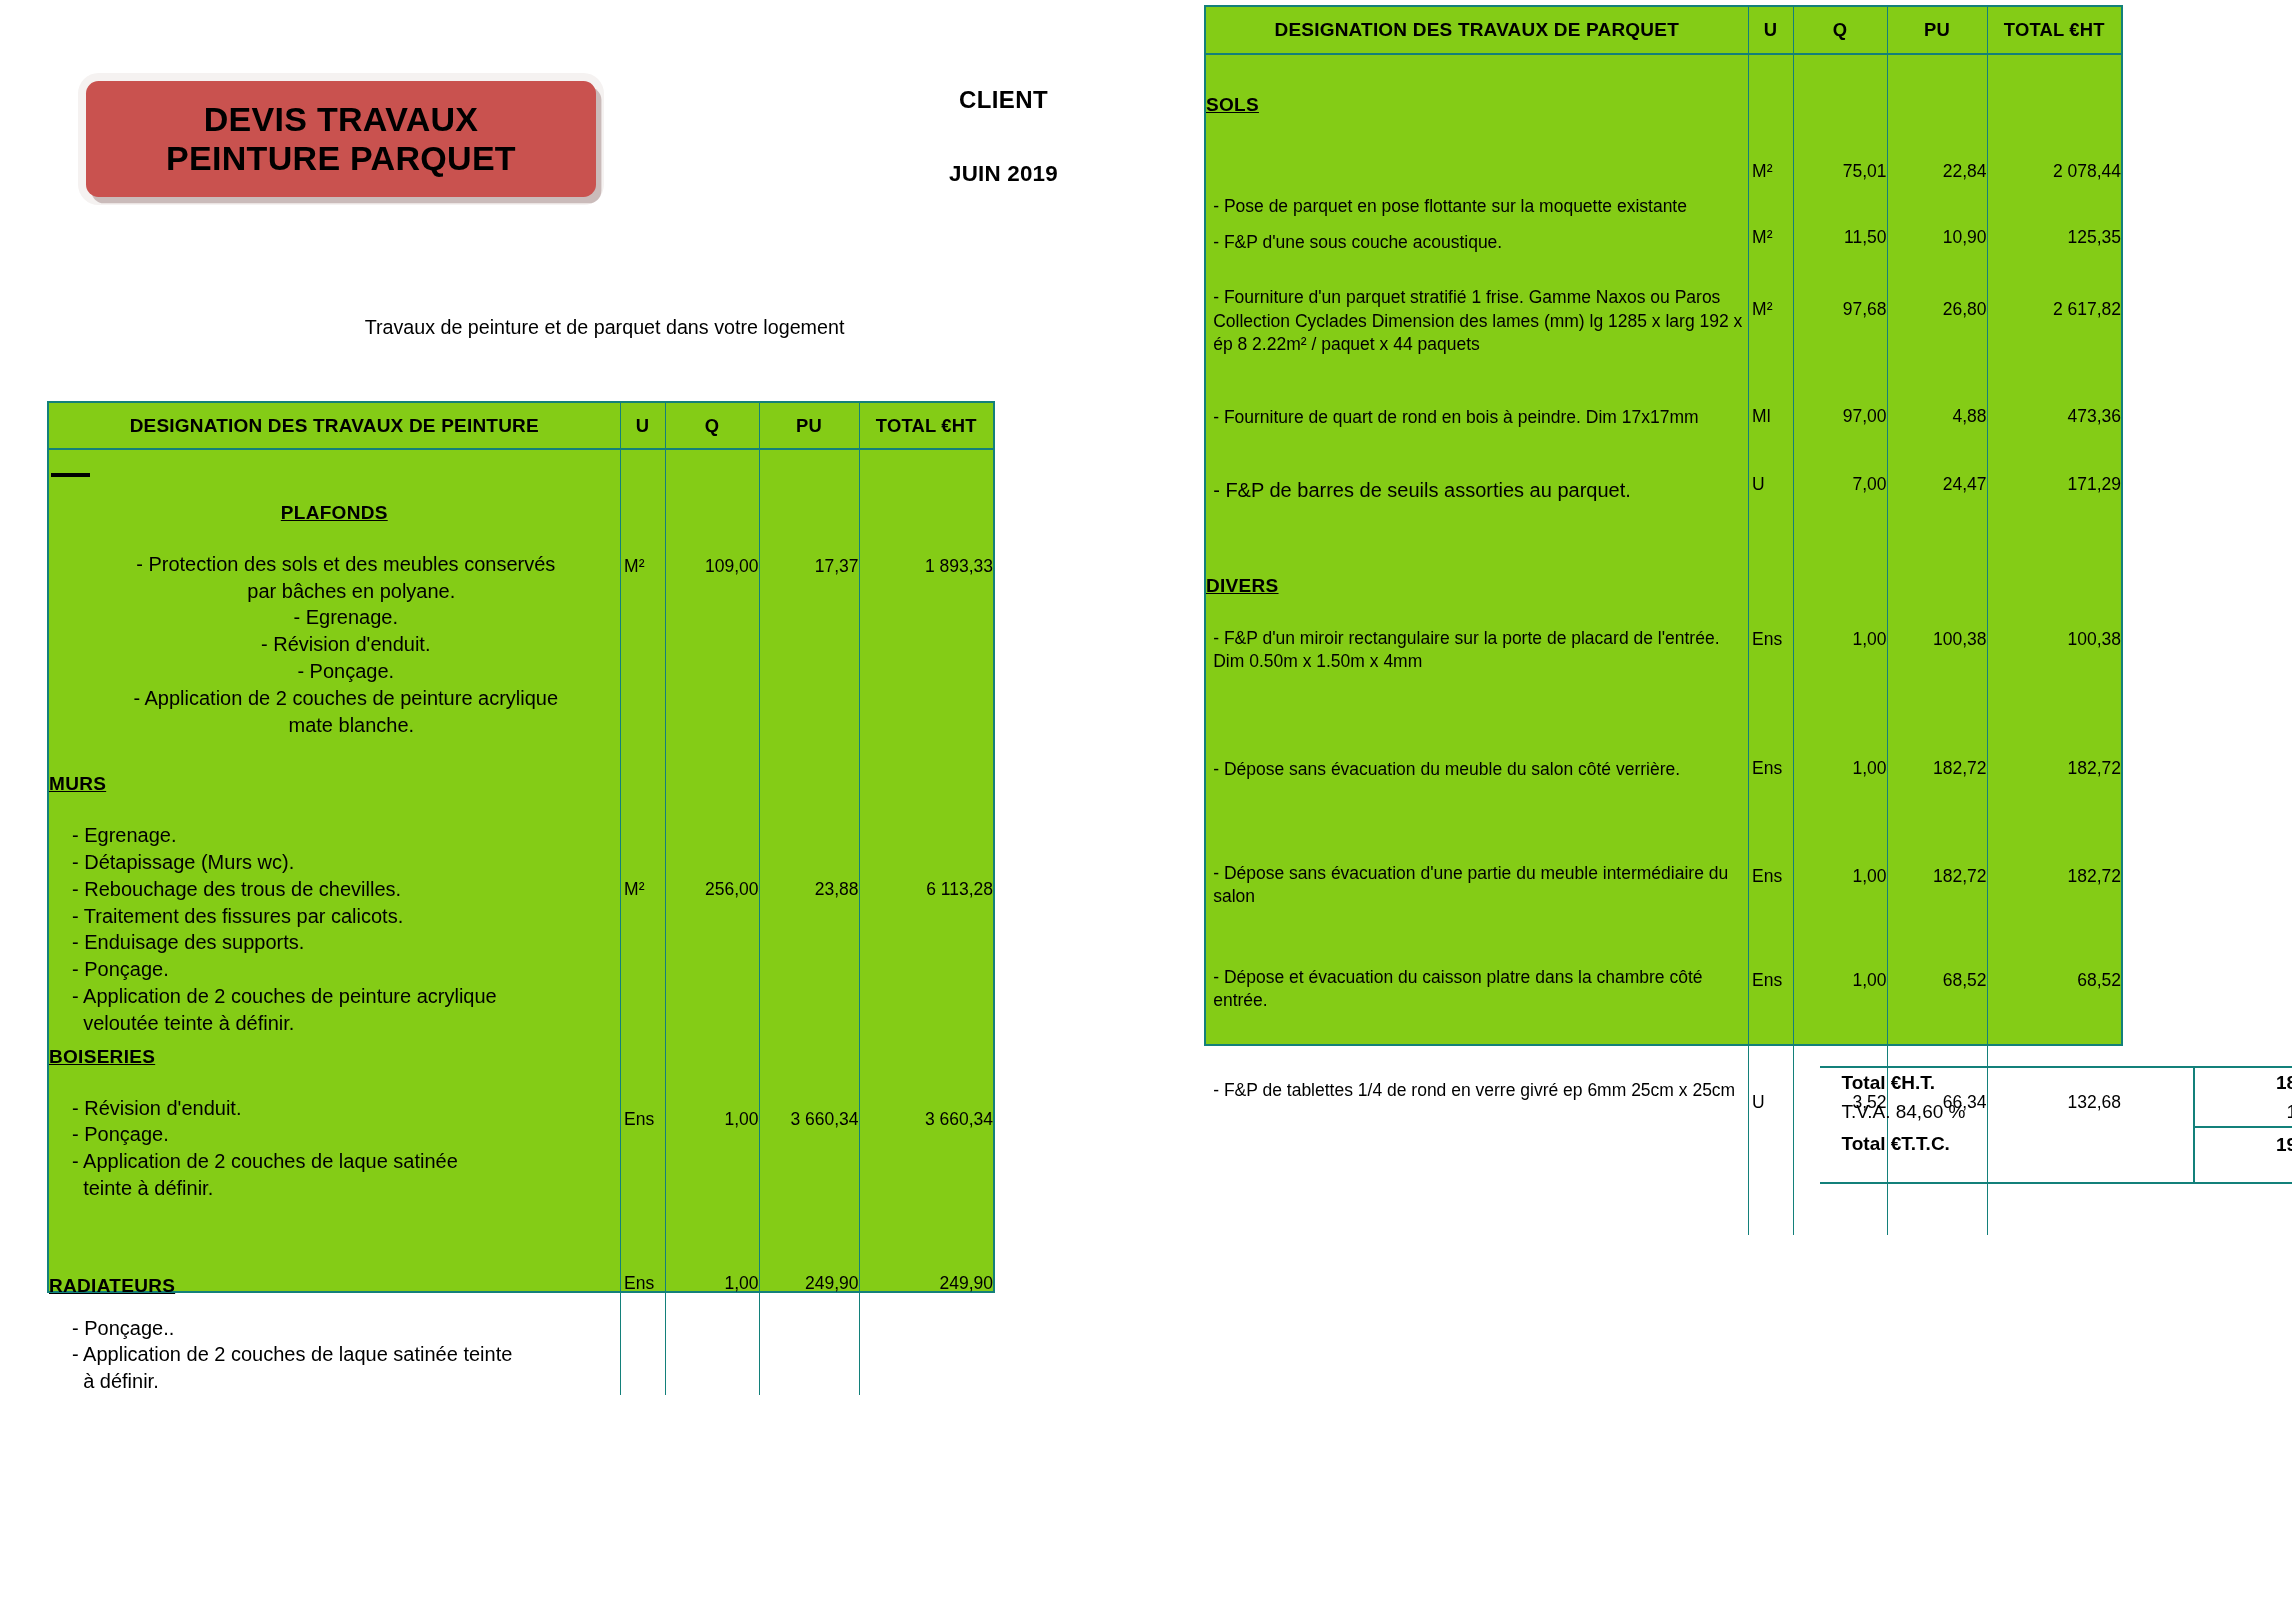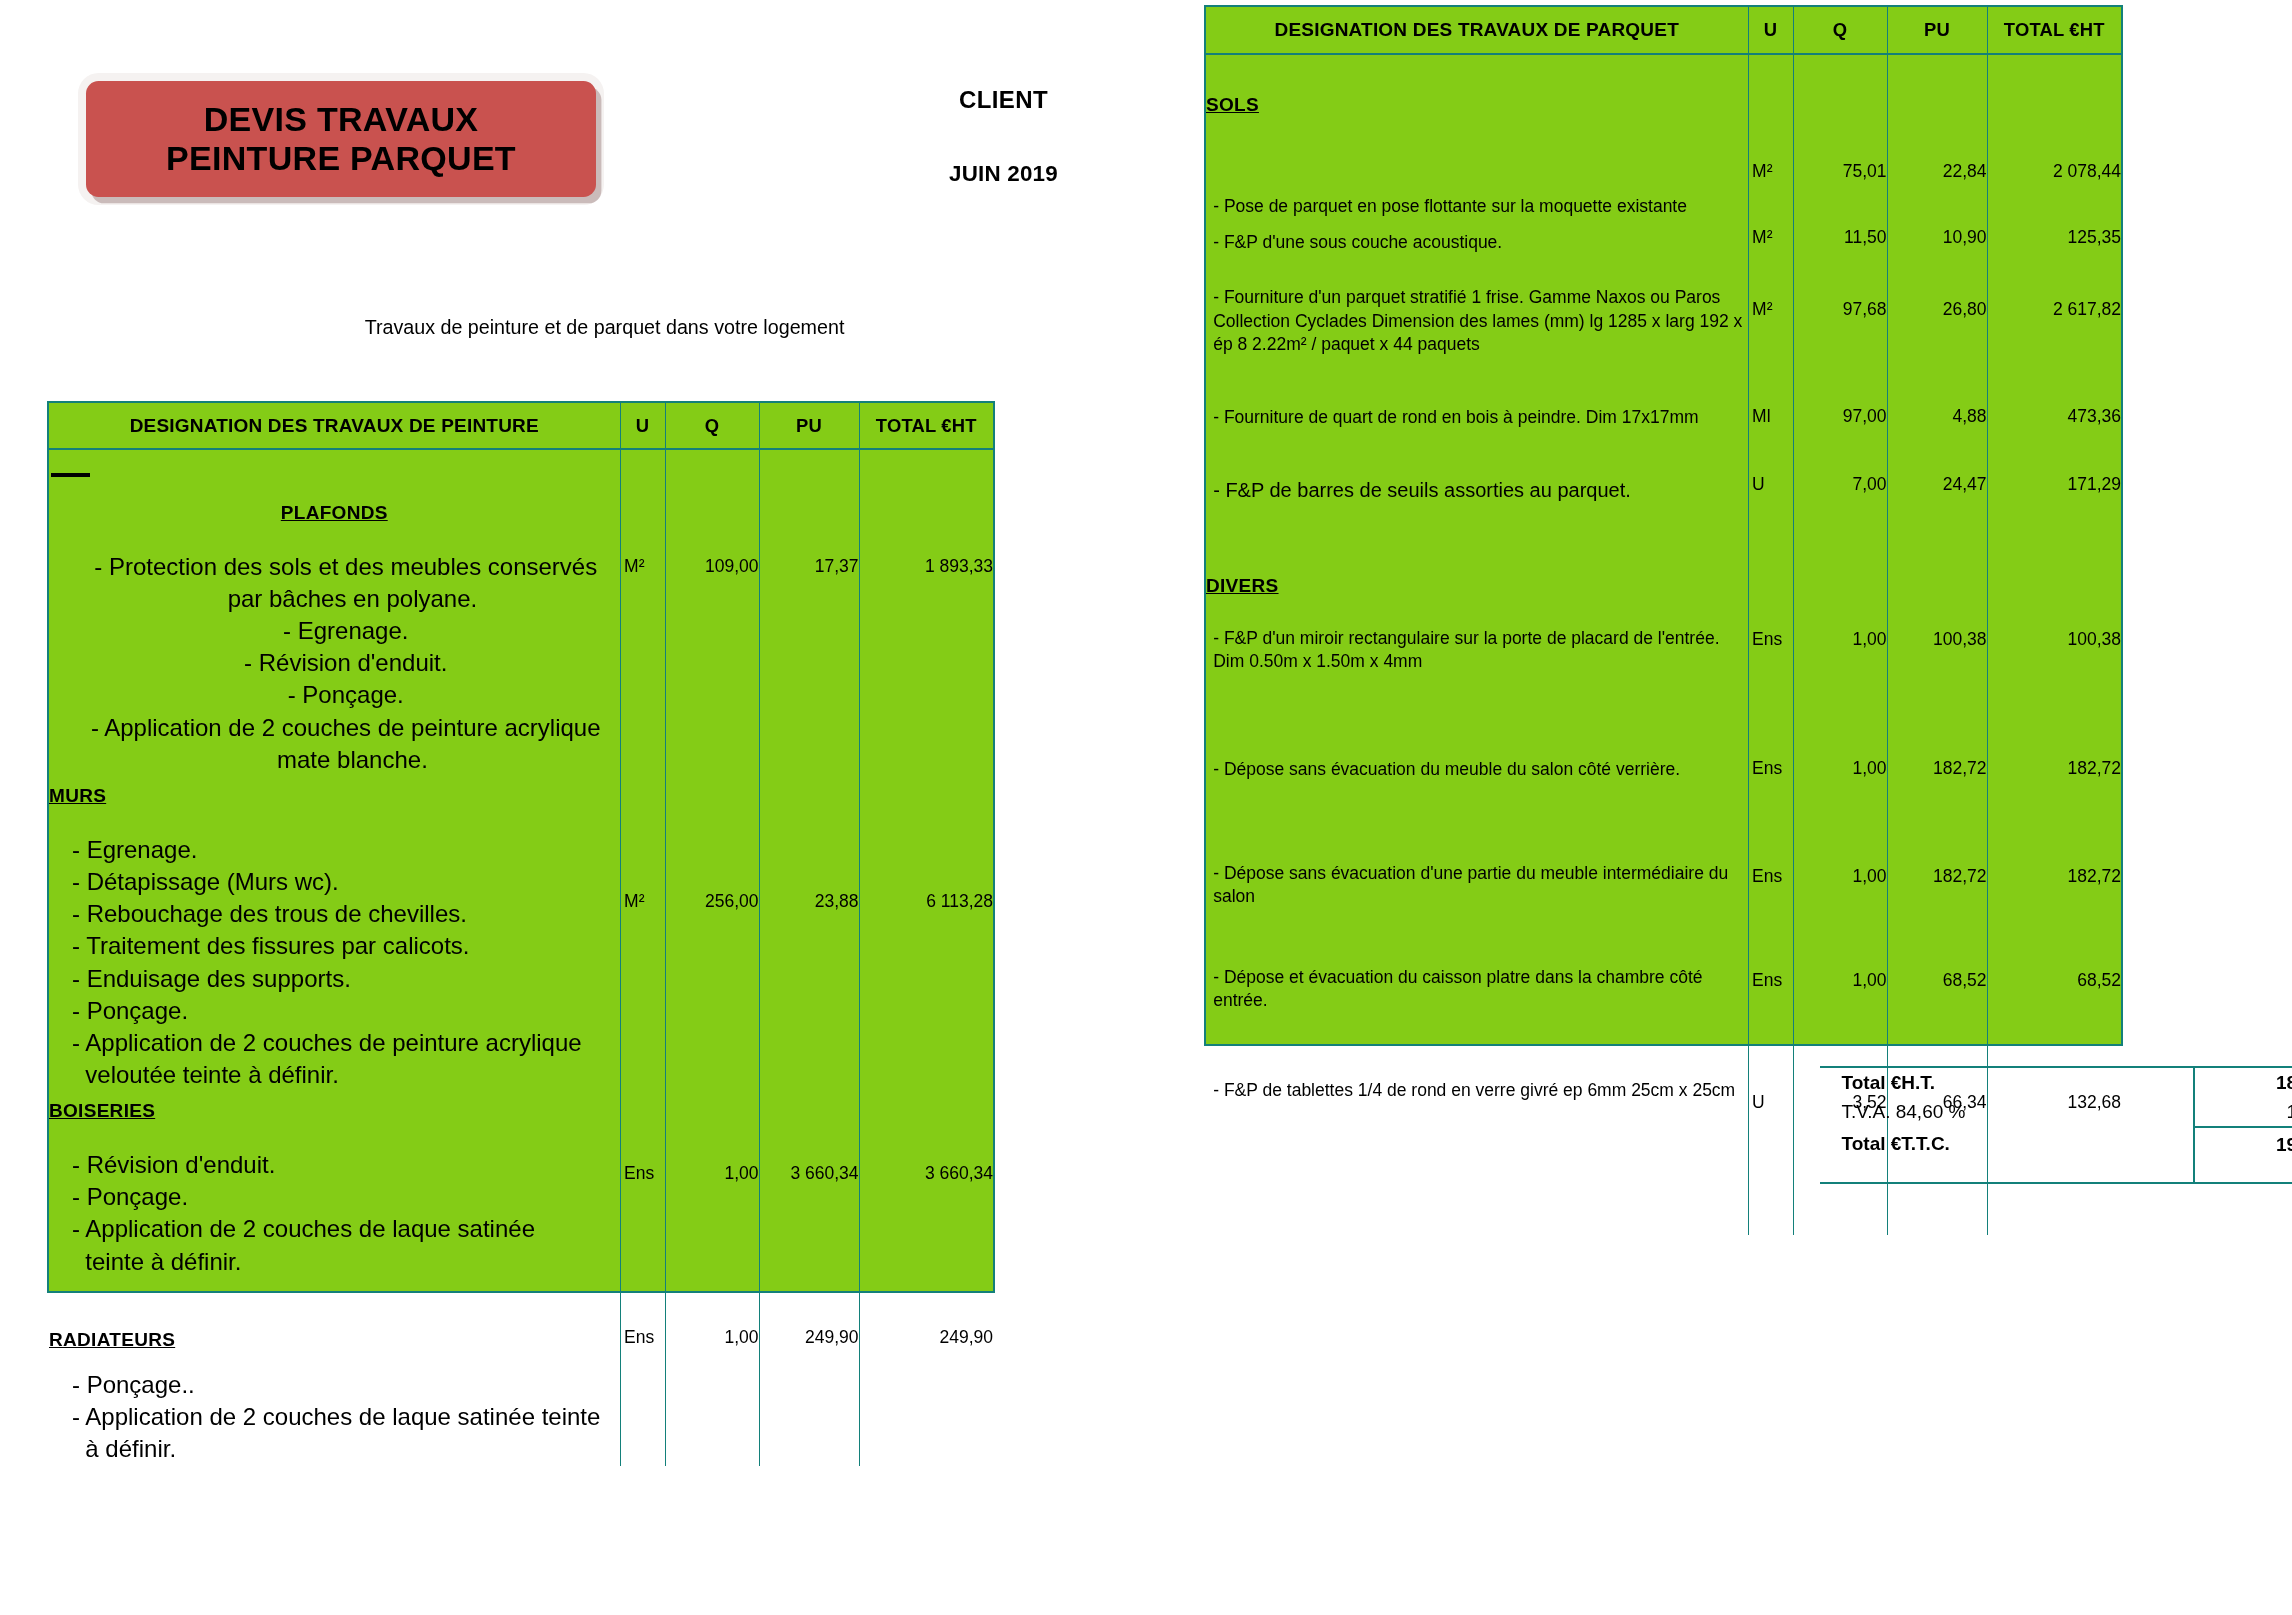--- a/index.html
+++ b/index.html
@@ -78,21 +78,21 @@
   .devis-table tbody td:last-child { border-right:none; }
 
   .cell-desc { padding:0 5.4px 0 14.3px; }
   .num { text-align:right; font-size:17.5px; padding-right:8px; white-space:nowrap; }
   .num.u { text-align:left; padding-left:3.6px; padding-right:0; }
 
   .sec-title {
     font-size:19px; font-weight:bold; text-decoration:underline;
     letter-spacing:0.3px;
   }
-  .bullets { font-size:24px; line-height:1.34; padding-left:23px; }
+  .bullets { font-size:20px; line-height:1.34; padding-left:23px; }
   .bullets .bl { white-space:pre-wrap; }
   .minidash { width:39px; height:3.6px; background:#000; margin:0 0 0 1.8px; }
 
   
   #totals {
     position:absolute;
     border-top:2.7px solid #13807a;
     border-bottom:2.7px solid #13807a;
   }
   #totals table { border-collapse:collapse; width:100%; table-layout:fixed; }

